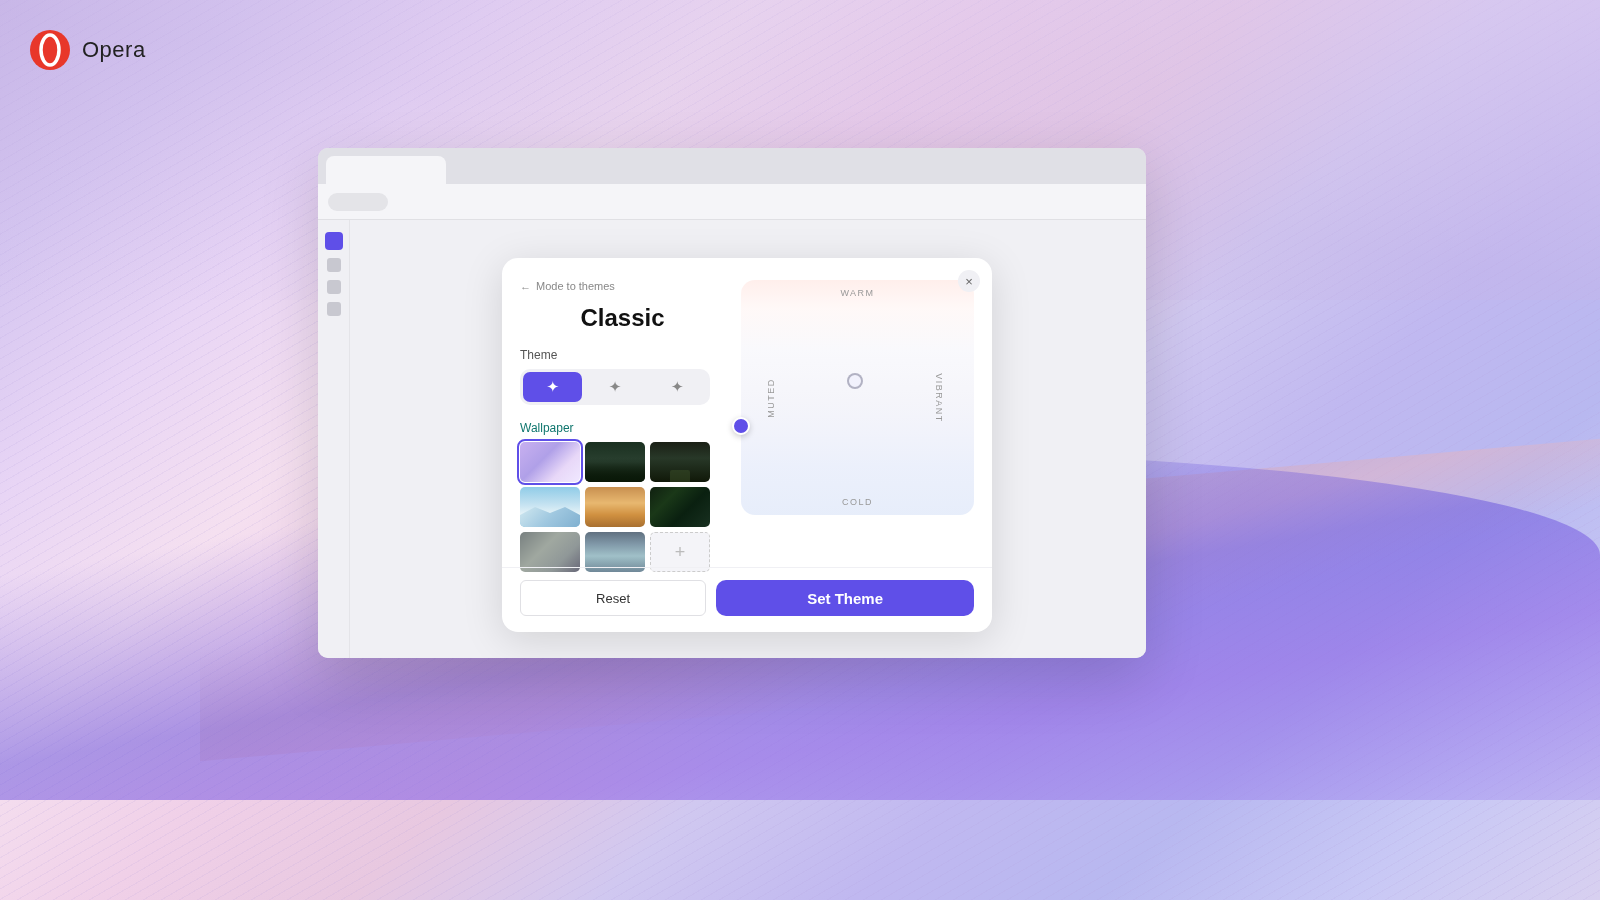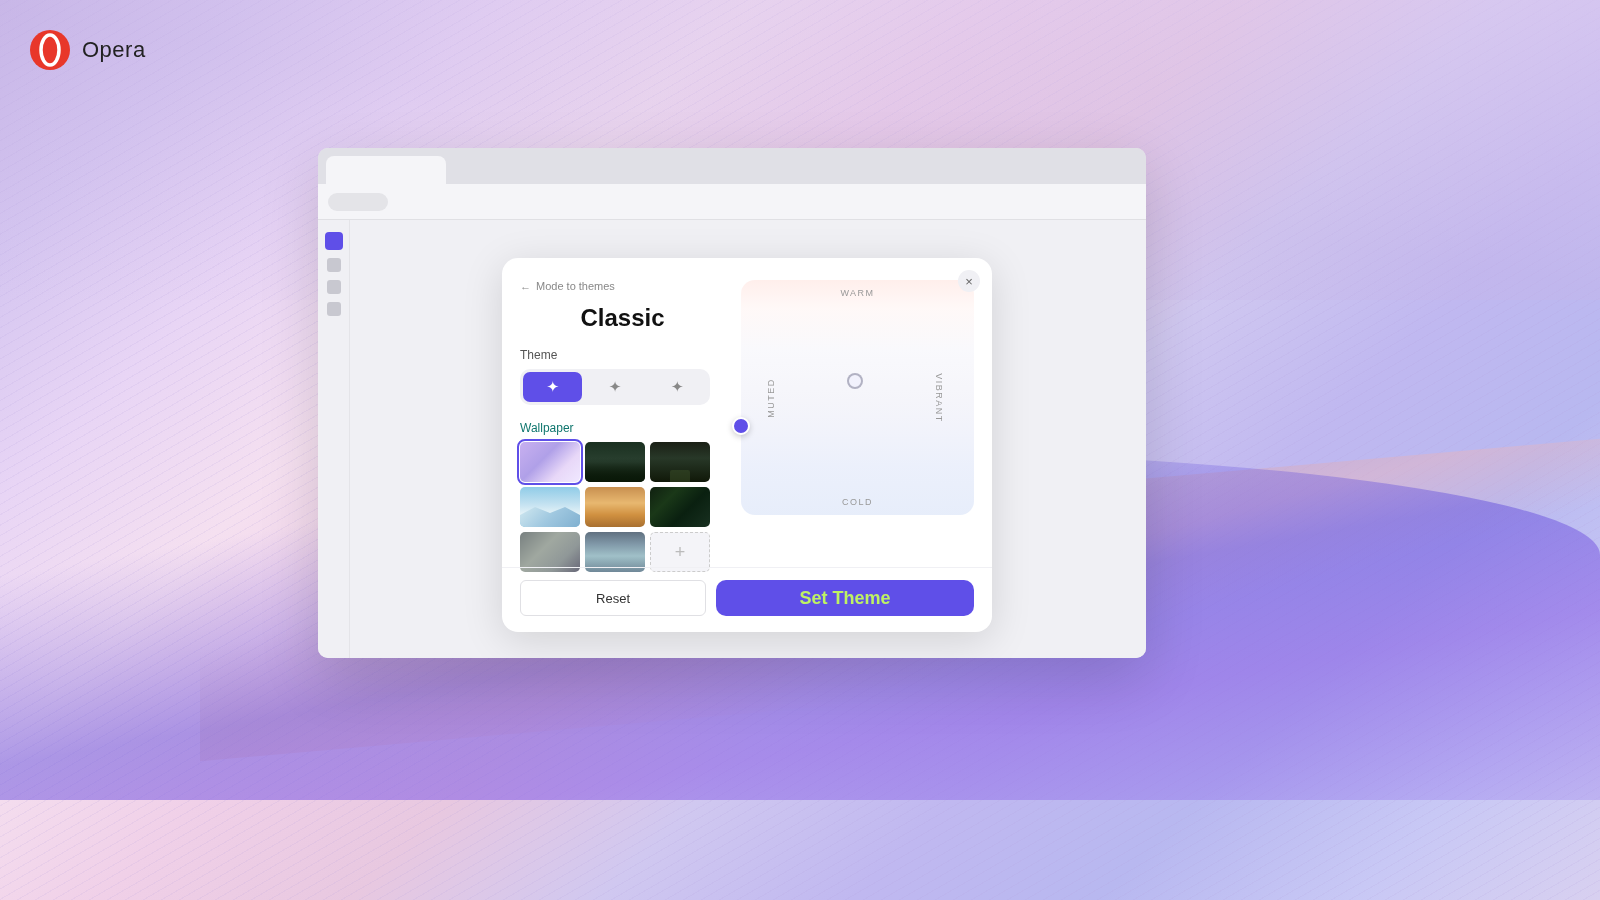--- a/index.html
+++ b/index.html
@@ -342,19 +342,19 @@
 
               <div style="position:absolute; top:43%; left:49%; transform:translate(-50%,-50%); width:16px; height:16px; border-radius:50%; border:2px solid rgba(150,150,170,0.7); background:rgba(240,240,252,0.7);"></div>
             </div>
 
             <div style="position:absolute; left:-9px; top:50%; transform:translateY(-50%); width:18px; height:18px; border-radius:50%; background:#5f4fe8; border:2.5px solid #fff; box-shadow:0 2px 6px rgba(0,0,0,0.2); cursor:grab;"></div>
           </div>
         </div>
 
         <div style="display:flex; gap:10px; padding:12px 18px 16px; border-top:1px solid #f0f0f4; position:absolute; bottom:0; left:0; right:0;">
           <button style="flex:1; height:36px; border-radius:6px; border:1.5px solid #e0e0e4; background:#fff; font-size:13px; font-weight:500; color:#333; cursor:pointer;">Reset</button>
-          <button style="flex:1.4; height:36px; border-radius:10px; border:none; background:#5f4fe8; font-size:18px; font-weight:600; color:#bef264; cursor:pointer;">Set Theme</button>
+          <button style="flex:1.4; height:36px; border-radius:10px; border:none; background:#5f4fe8; font-size:15px; font-weight:600; color:#ffffff; cursor:pointer;">Set Theme</button>
         </div>
       </div>
 
     </div>
   </div>
 </div>
 
 </body></html>

